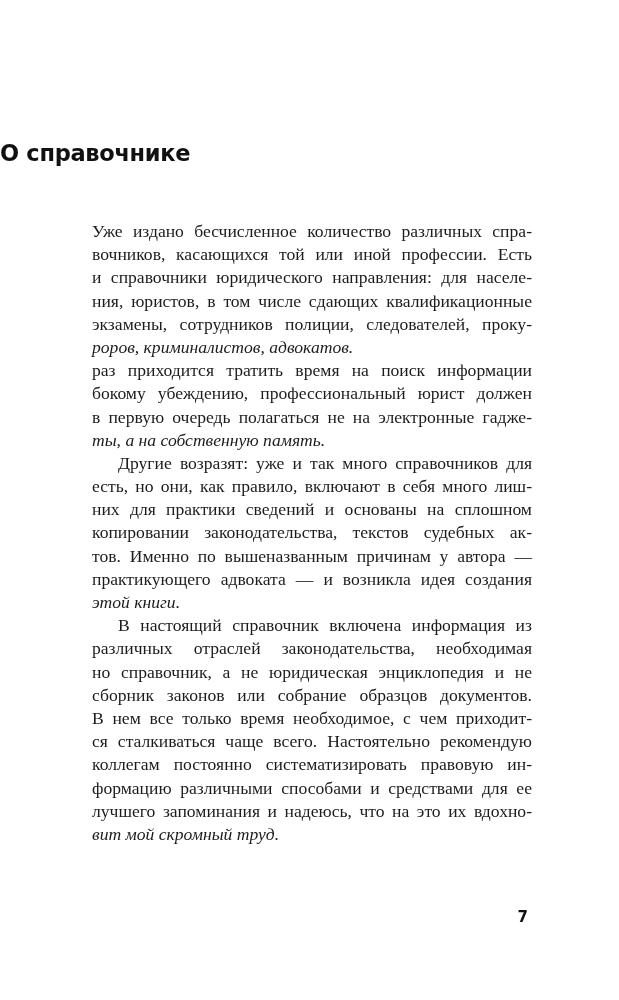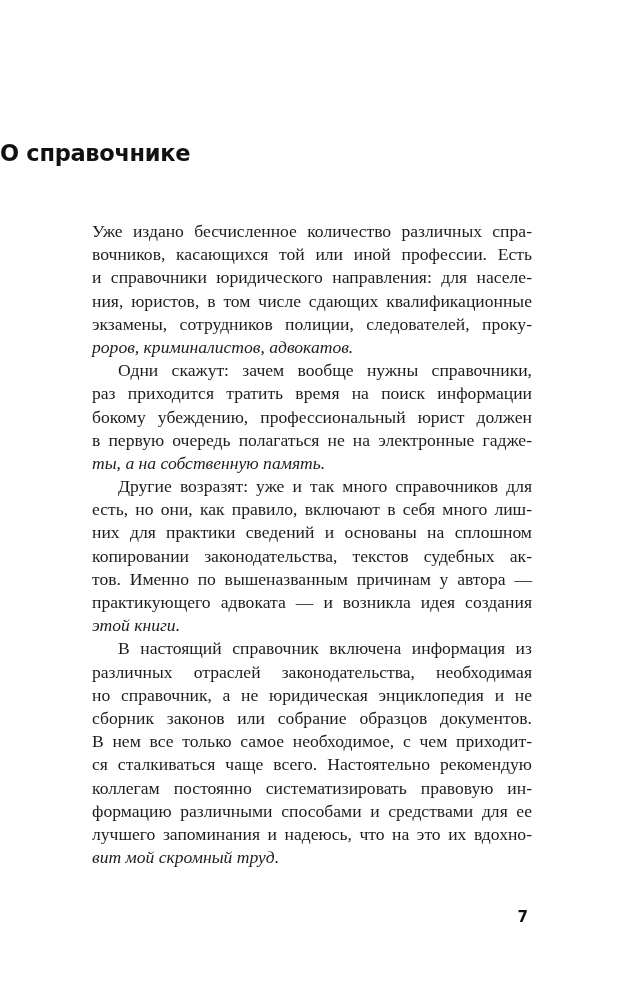--- a/index.html
+++ b/index.html
@@ -79,21 +79,20 @@
     <div>
       <div class="line">Уже издано бесчисленное количество различных спра-</div>
       <div class="line">вочников, касающихся той или иной профессии. Есть</div>
       <div class="line">и справочники юридического направления: для населе-</div>
       <div class="line">ния, юристов, в том числе сдающих квалификационные</div>
       <div class="line">экзамены, сотрудников полиции, следователей, проку-</div>
       <div class="line last">роров, криминалистов, адвокатов.</div>
     </div>
 
     <div>
-      <div class="line indent">Одни скажут: зачем вообще нужны справочники,</div>
       <div class="line">раз приходится тратить время на поиск информации</div>
       <div class="line">бокому убеждению, профессиональный юрист должен</div>
       <div class="line">в первую очередь полагаться не на электронные гадже-</div>
       <div class="line last">ты, а на собственную память.</div>
     </div>
 
     <div>
       <div class="line indent">Другие возразят: уже и так много справочников для</div>
       <div class="line">есть, но они, как правило, включают в себя много лиш-</div>
       <div class="line">них для практики сведений и основаны на сплошном</div>
@@ -101,21 +100,21 @@
       <div class="line">тов. Именно по вышеназванным причинам у автора —</div>
       <div class="line">практикующего адвоката — и возникла идея создания</div>
       <div class="line last">этой книги.</div>
     </div>
 
     <div>
       <div class="line indent">В настоящий справочник включена информация из</div>
       <div class="line">различных отраслей законодательства, необходимая</div>
       <div class="line">но справочник, а не юридическая энциклопедия и не</div>
       <div class="line">сборник законов или собрание образцов документов.</div>
-      <div class="line">В нем все только самое необходимое, с чем приходит-</div>
+      <div class="line">В нем все только время необходимое, с чем приходит-</div>
       <div class="line">ся сталкиваться чаще всего. Настоятельно рекомендую</div>
       <div class="line">коллегам постоянно систематизировать правовую ин-</div>
       <div class="line">формацию различными способами и средствами для ее</div>
       <div class="line">лучшего запоминания и надеюсь, что на это их вдохно-</div>
       <div class="line last">вит мой скромный труд.</div>
     </div>
   </div>
 
   <div class="page-number">7</div>
 </div>

